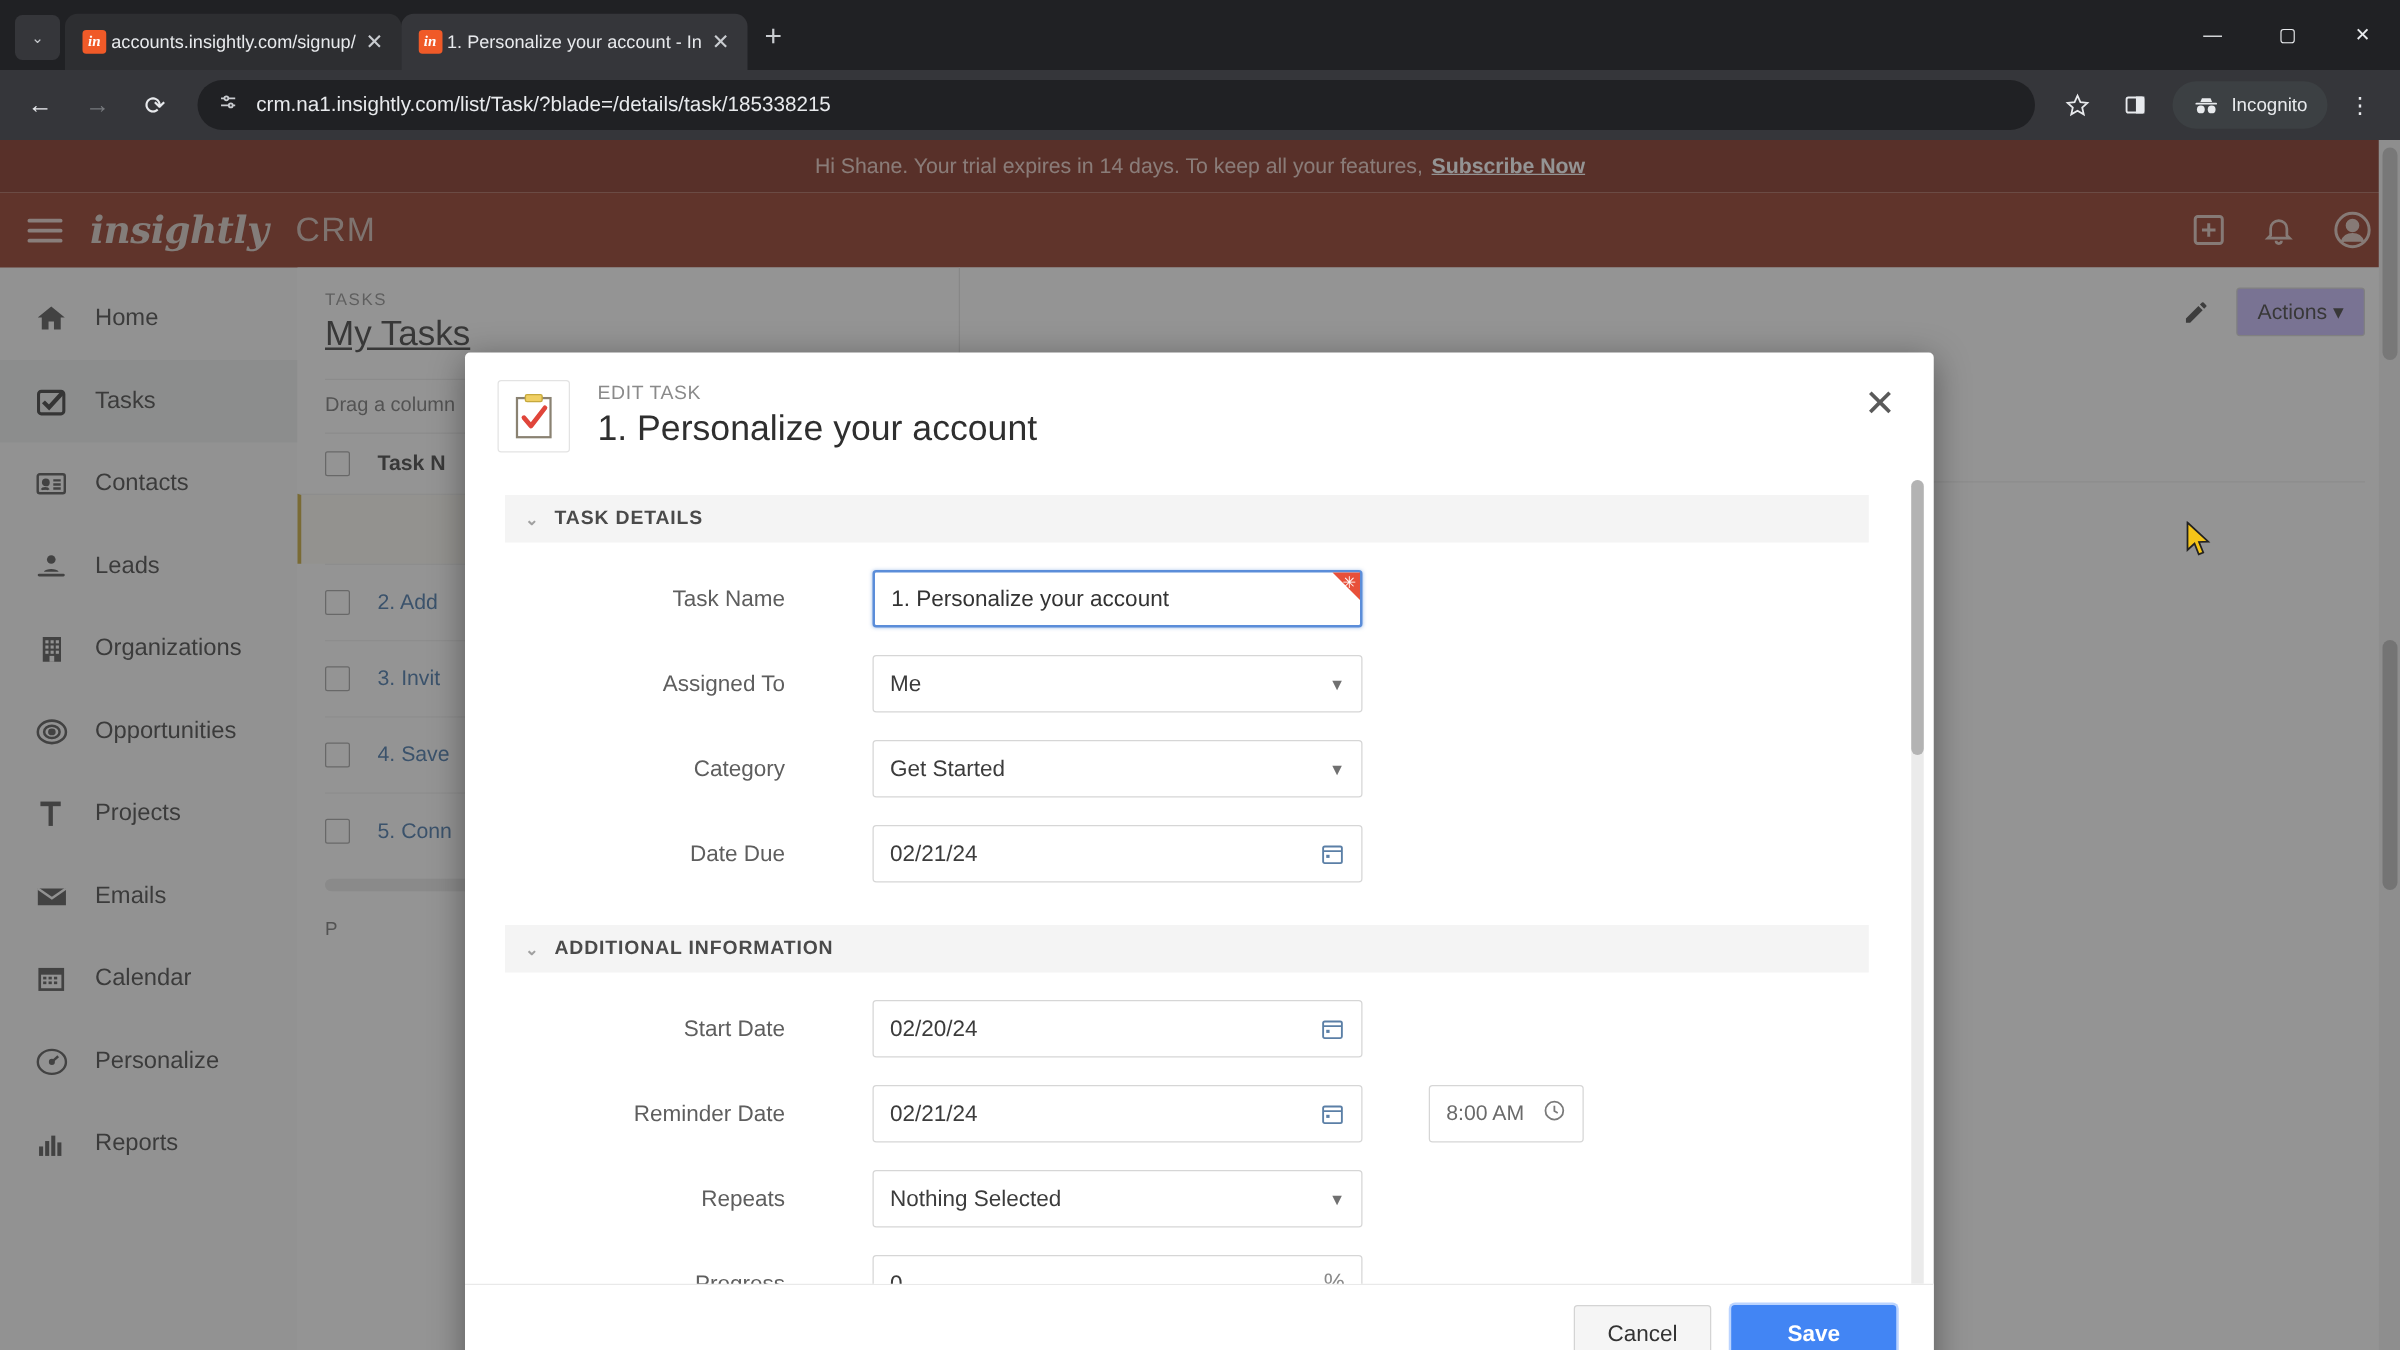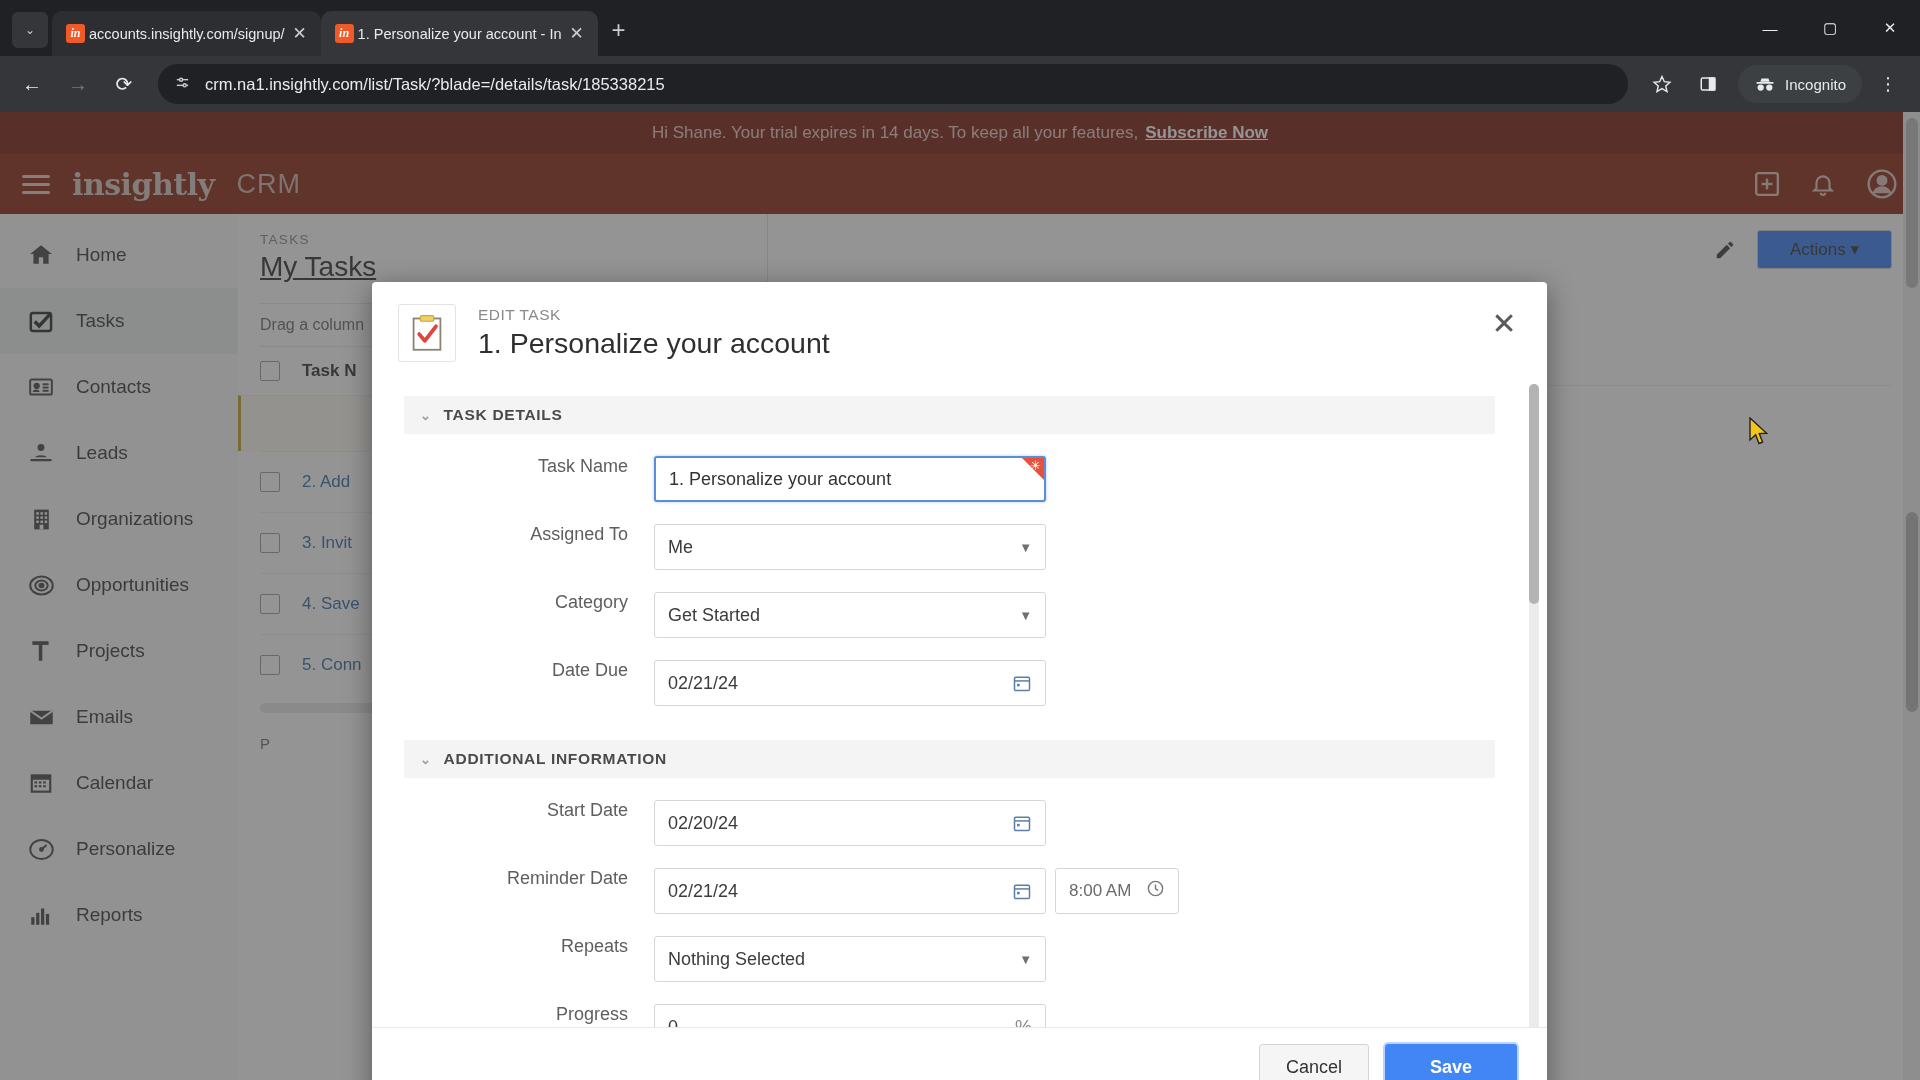--- a/index.html
+++ b/index.html
@@ -73,21 +73,21 @@
   }
   .trial-banner a { color: #fff; text-decoration: underline; margin-left: 7px; font-weight: bold; }
 
   .app-header {
     height: 60px; background: #8c2a17; display: flex; align-items: center;
     padding: 0 22px; gap: 22px; position: relative;
   }
   .hamburger { display: flex; flex-direction: column; gap: 5px; width: 28px; }
   .hamburger span { height: 3px; background: #e6cfc8; border-radius: 2px; display: block; }
   .logo-word {
-    font-family: "DejaVu Serif", serif; font-weight: bold;
+    font-family: "DejaVu Serif", serif; font-style: italic; font-weight: bold;
     font-size: 30px; color: #d9cdc5; letter-spacing: -0.5px;
   }
   .logo-crm { font-size: 27px; color: #cfb7ae; letter-spacing: 1px; }
   .header-right { margin-left: auto; display: flex; align-items: center; gap: 30px; }
   .hdr-icon { color: #e0c6bd; display: flex; align-items: center; justify-content: center; }
 
   .body-row { display: flex; height: 866px; }
 
   .sidebar { width: 238px; background: #fbfbfb; flex: none; padding-top: 8px; }
   .side-item {
@@ -108,21 +108,21 @@
   .list-row { display: flex; align-items: center; gap: 22px; height: 61px; border-top: 1px solid #f0f0f0;
     font-size: 17px; }
   .list-row.sel { background: #fcfbf3; border-left: 3px solid #c6a52c; margin-left: -22px; padding-left: 19px; }
   .row-link { color: #3a6ea5; }
   .hscroll { height: 10px; background: #e8e8e8; border-radius: 5px; margin-top: 8px; width: 330px; }
   .pager { font-size: 15px; color: #707070; padding: 22px 0; }
 
   .detail-pane { flex: 1; padding: 16px 28px; position: relative; }
   .detail-actions { display: flex; align-items: center; justify-content: flex-end; gap: 14px; }
   .pencil-btn { width: 36px; height: 34px; display: flex; align-items: center; justify-content: center; color:#444; }
-  .actions-btn { border: 1px solid #d2d2d2; background: #3b82f6; border-radius: 3px; padding: 8px 32px;
+  .actions-btn { border: 1px solid #d2d2d2; background: #c4b5fd; border-radius: 3px; padding: 8px 16px;
     font-size: 17px; color: #333; }
   .kv { margin-top: 34px; }
   .kv .k { font-size: 13.5px; color: #8f8f8f; }
   .kv .v { font-size: 19px; color: #3a6ea5; margin-top: 3px; display: flex; align-items: center; gap: 9px; }
   .divider { border-top: 1px solid #eee; margin-top: 42px; }
   .foot-kv { position: absolute; left: 90px; bottom: 28px; font-size: 16px; }
   .foot-kv .line { display: flex; gap: 24px; margin-bottom: 8px; }
   .foot-kv .fk { width: 170px; text-align: right; color: #6a6a6a; }
   .foot-kv .fv { color: #555; }
   .foot-kv .fv.link { color: #3a6ea5; }
@@ -154,21 +154,21 @@
   .modal-scrollbar { position: absolute; right: 8px; top: 6px; width: 10px; height: 660px; background: #ebebeb; border-radius: 5px; }
   .modal-thumb { position: absolute; right: 8px; top: 6px; width: 10px; height: 220px; background: #b3b3b3; border-radius: 5px; }
 
   .section-head {
     background: #f4f4f4; height: 38px; display: flex; align-items: center; gap: 12px;
     padding-left: 16px; font-size: 15.5px; font-weight: bold; color: #4a4a4a; letter-spacing: .7px;
     margin-top: 10px;
   }
   .caret { color: #a0a0a0; font-size: 13px; }
 
-  .frow { display: flex; align-items: flex-start; margin-top: 22px; }
+  .frow { display: flex; align-items: center; margin-top: 22px; gap: 44px; }
   .flabel { width: 250px; text-align: right; padding-right: 26px; font-size: 18px; color: #5e5e5e; }
   .finput {
     width: 392px; height: 46px; border: 1px solid #d6d6d6; border-radius: 3px;
     display: flex; align-items: center; padding: 0 13px; font-size: 18px; color: #3c3c3c;
     background: #fff; position: relative;
   }
   .finput.focused { border: 2px solid #5b8dd9; box-shadow: 0 0 3px rgba(91,141,217,.5); }
   .finput .caret-txt { color:#333; }
   .req-flag {
     position: absolute; right: 0; top: 0; width: 0; height: 0;

